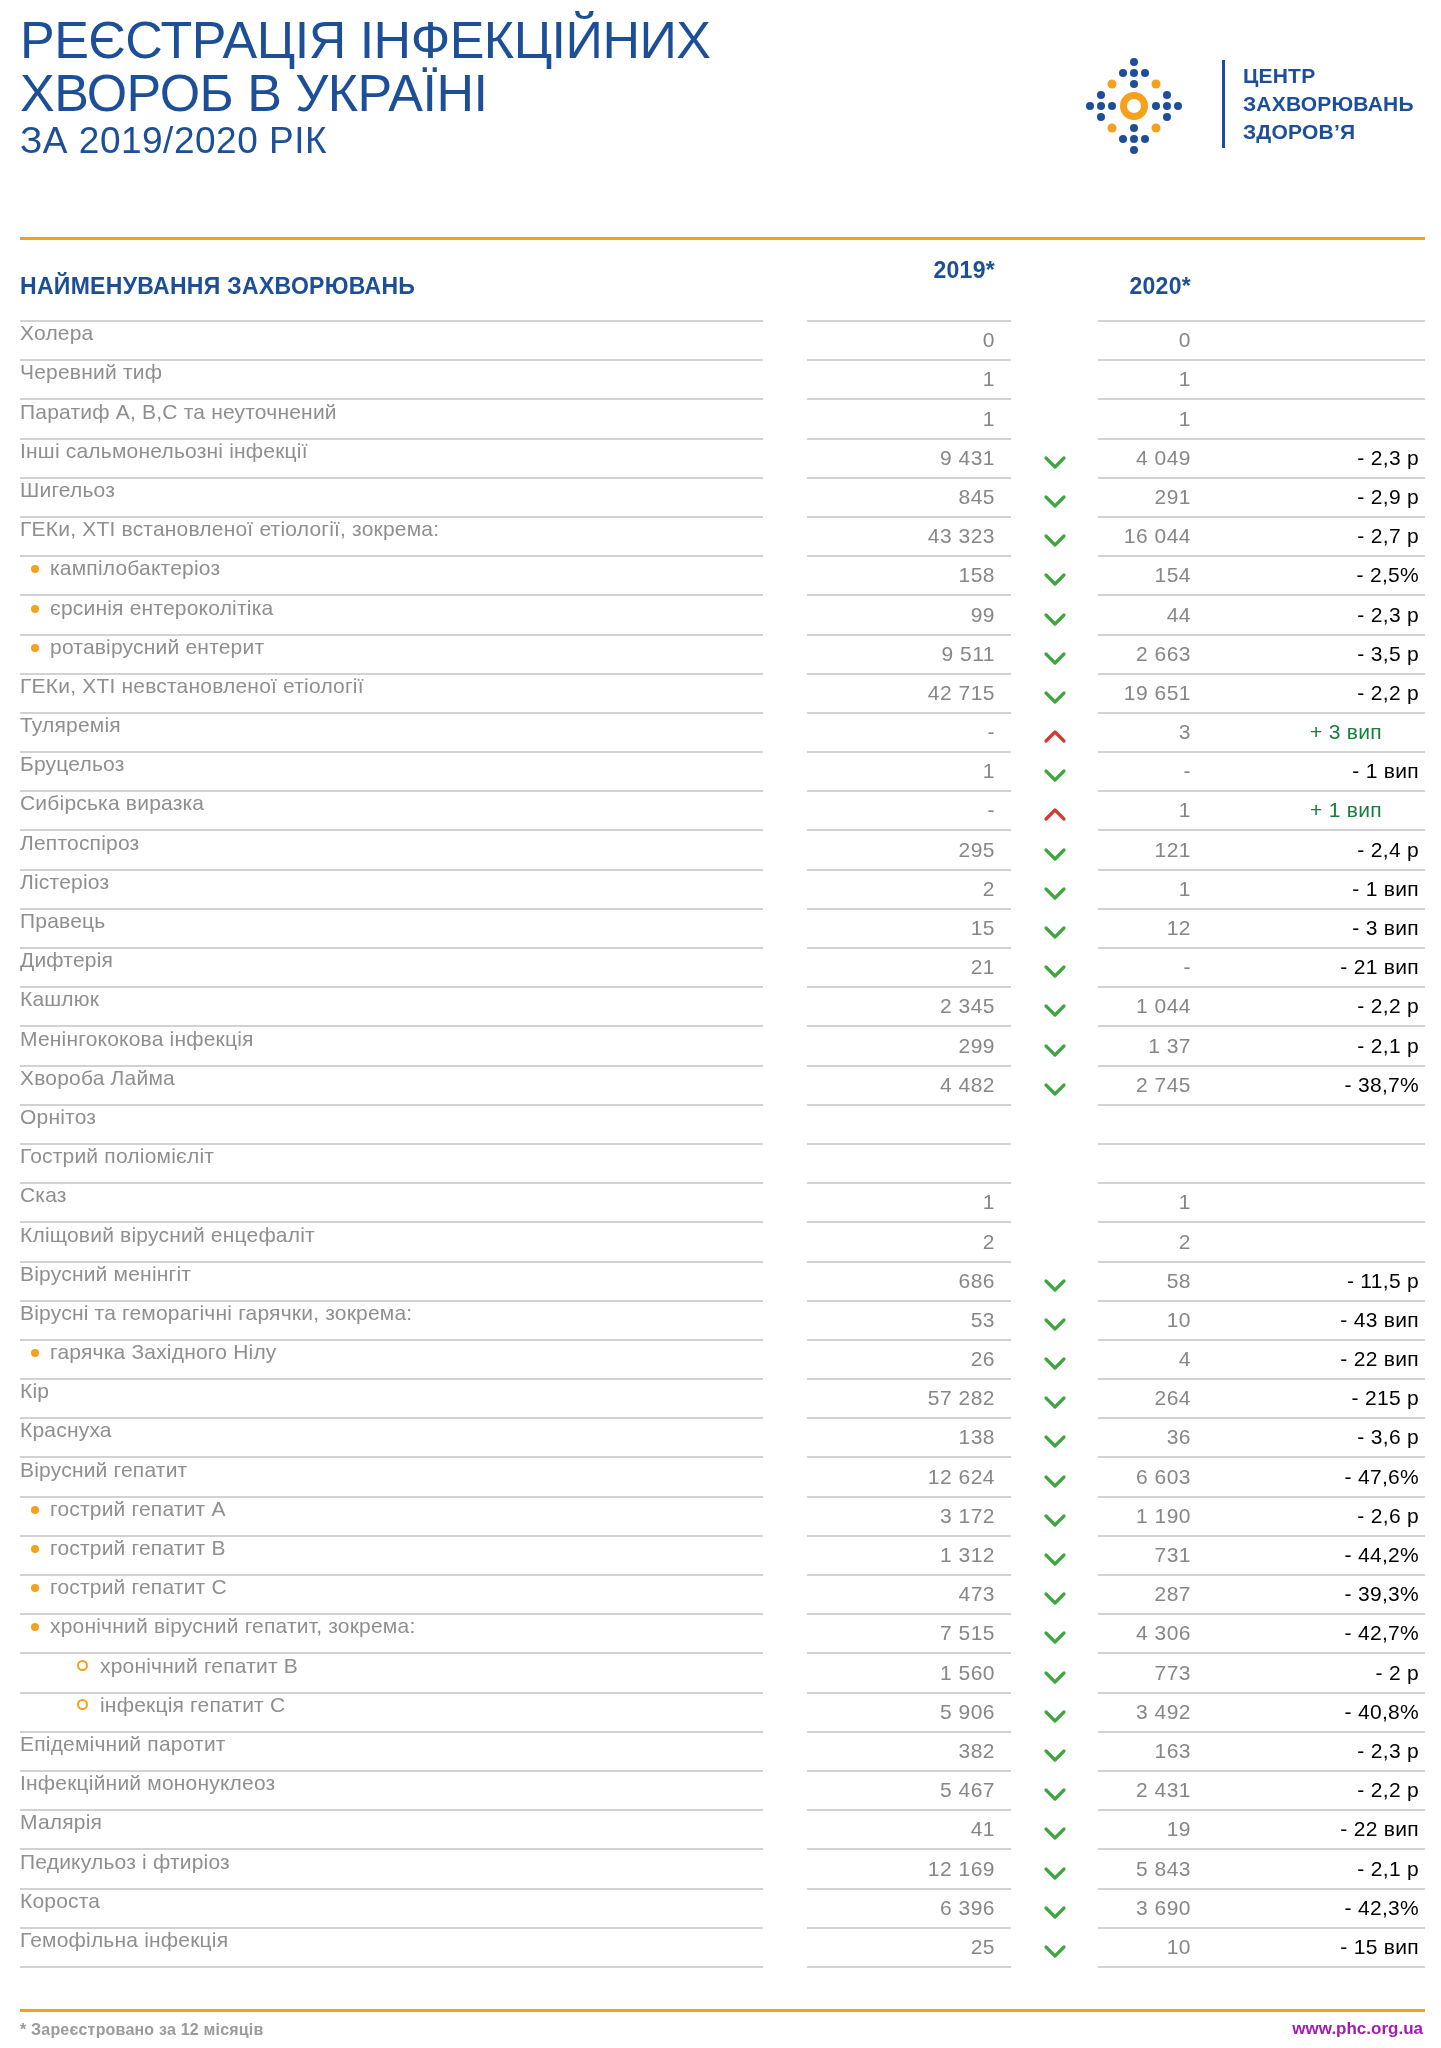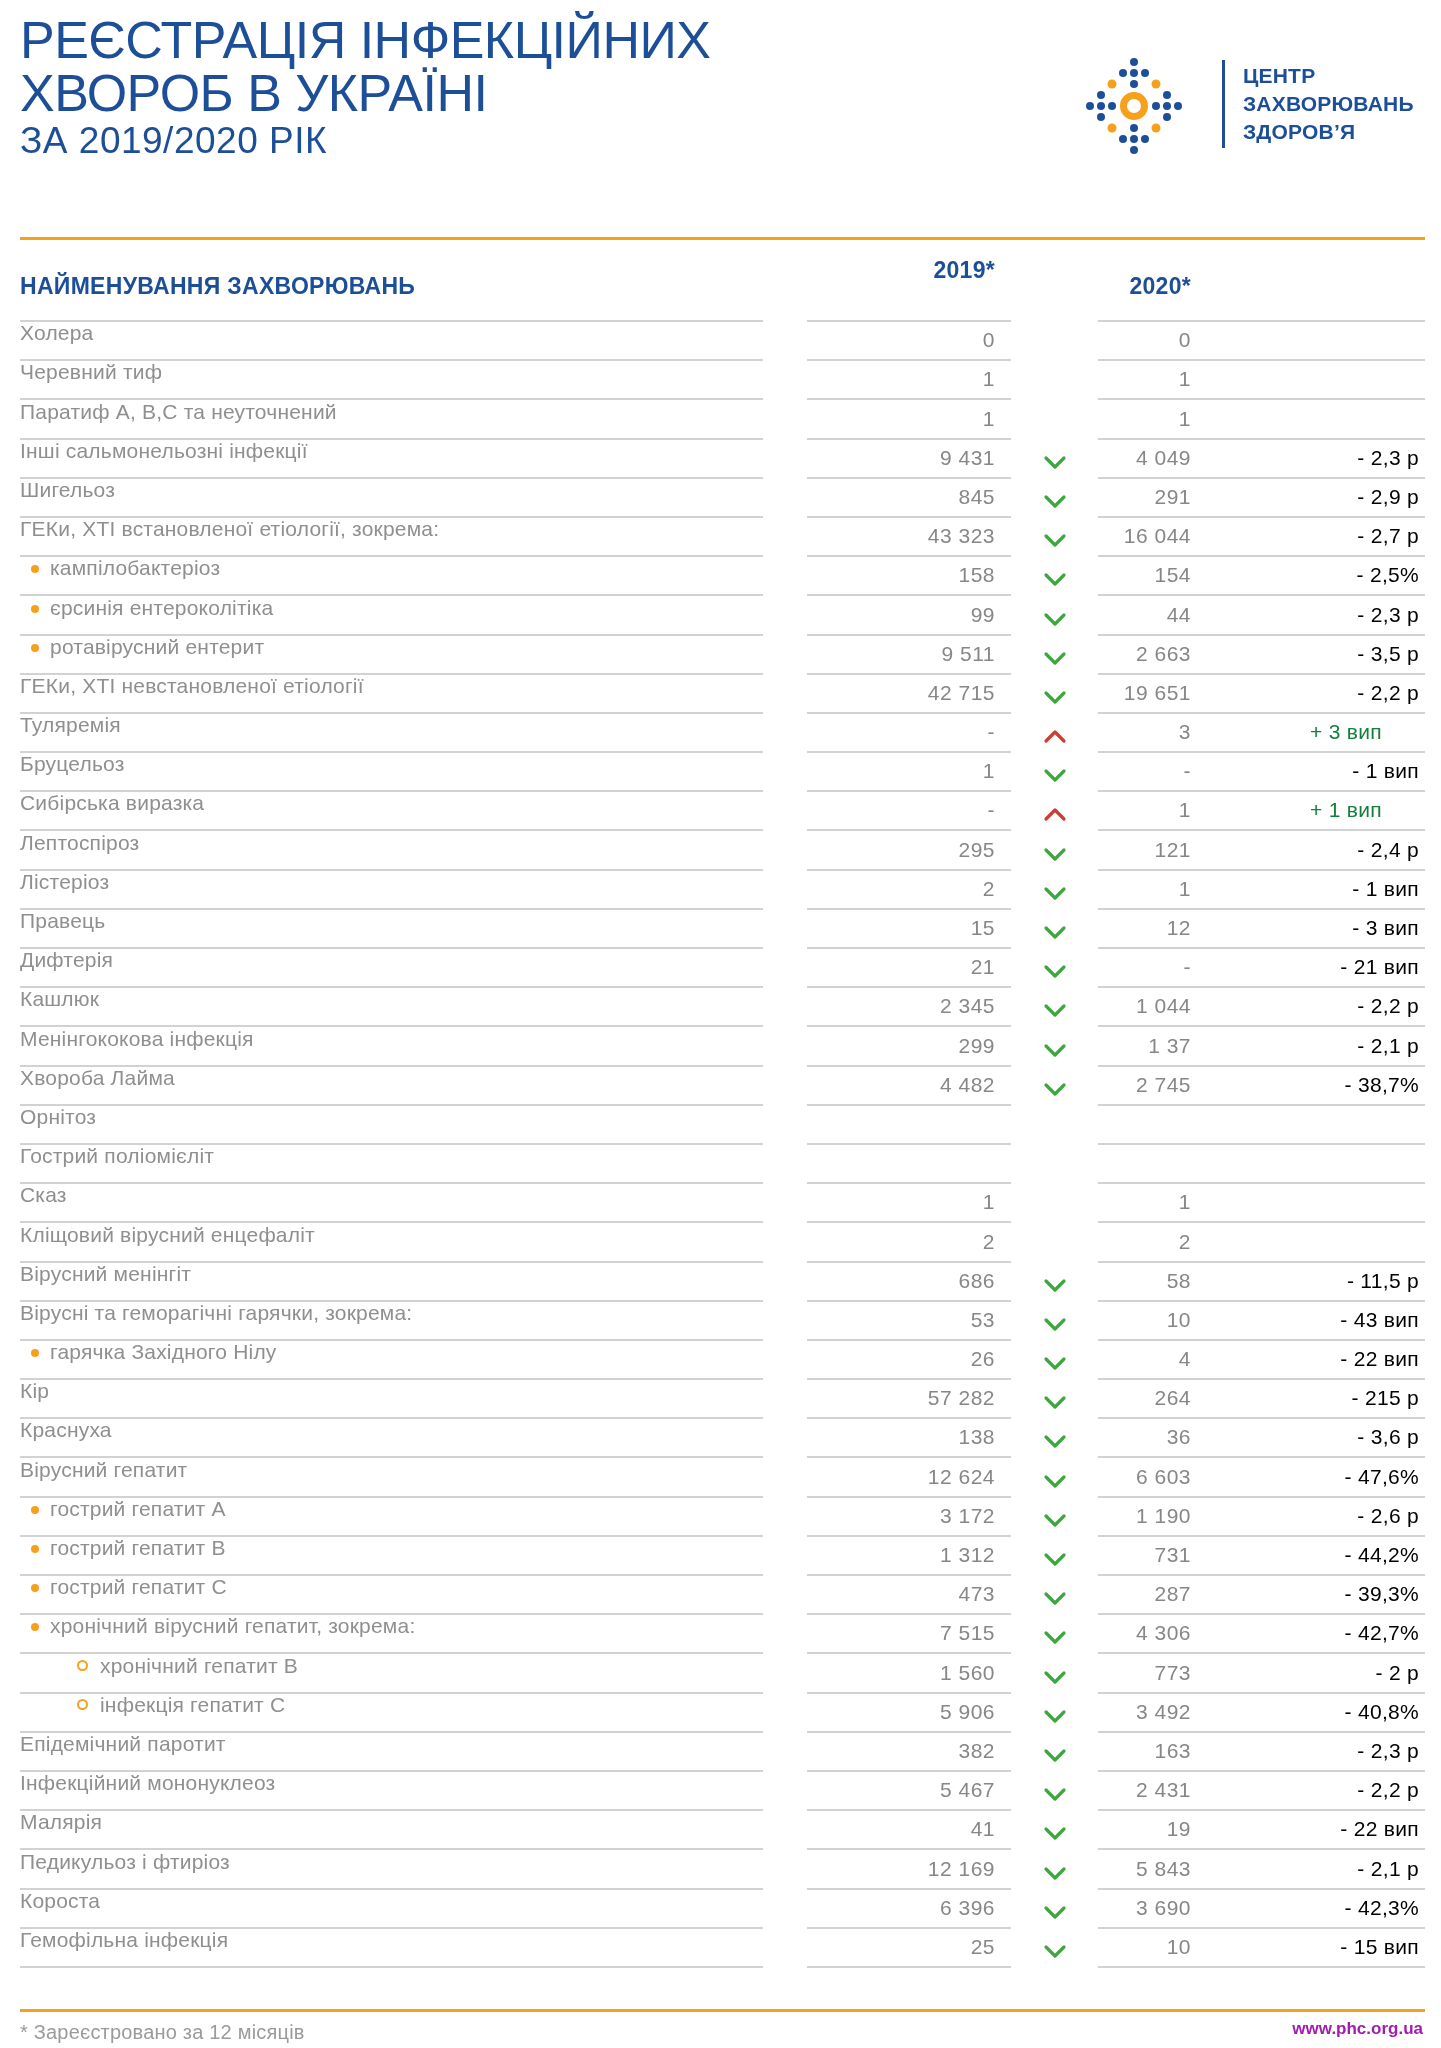--- a/index.html
+++ b/index.html
@@ -51,21 +51,21 @@
   .bullet{display:inline-block;width:8px;height:8px;border-radius:50%;margin-bottom:14px;}
   .indent-1 .bullet{background:#F6A01B;margin-left:11px;margin-right:11px;}
   .indent-2 .bullet{background:transparent;border:2px solid #F6A01B;margin-left:57px;margin-right:12px;
                     width:7px;height:7px;}
 
   .chev{display:block;}
   .chev.down{color:#3FA63F;}
   .chev.up{color:#D23B31;transform:rotate(180deg);}
 
   
-  .footnote{position:absolute;left:20px;top:2021px;font-size:20px;color:#9A9A9A;letter-spacing:0.2px;}
+  .footnote{position:absolute;left:20px;top:2021px;font-size:16px;color:#9A9A9A;letter-spacing:0.2px;font-weight:bold;}
   .site{position:absolute;right:18px;top:2019px;font-size:17px;font-weight:700;color:#a21caf;
         text-decoration:none;}
 </style>
 </head>
 <body>
 
 <div id="page">
 
   <div class="titles">
     <div class="title-line">РЕЄСТРАЦІЯ ІНФЕКЦІЙНИХ</div>

